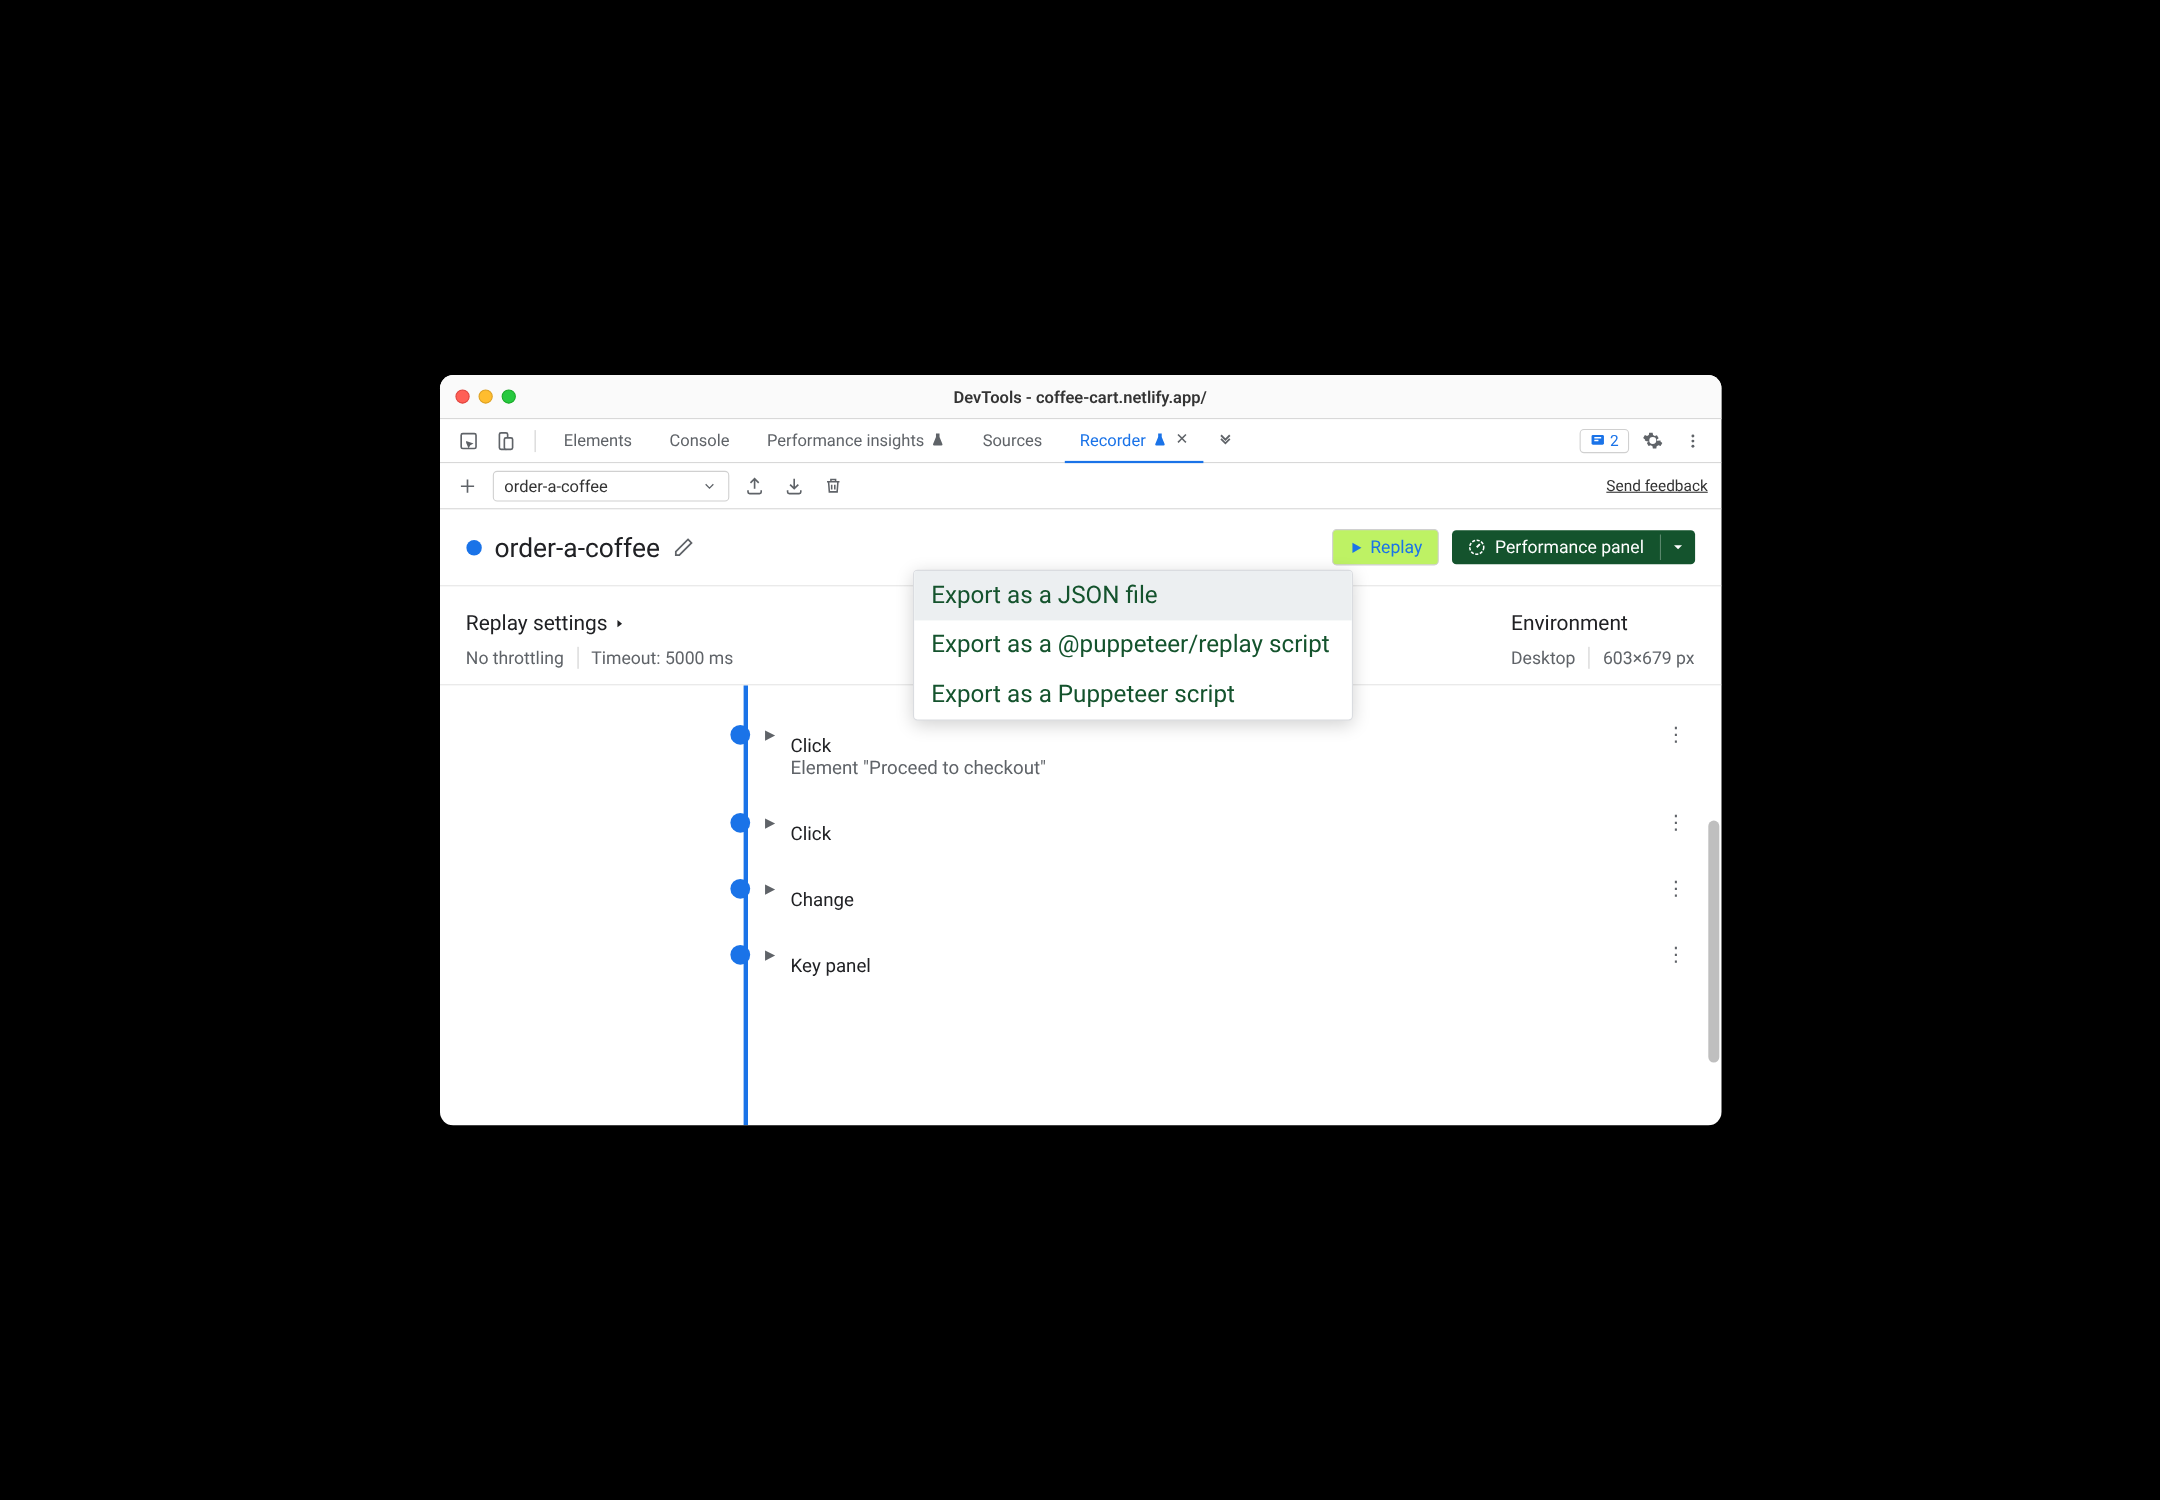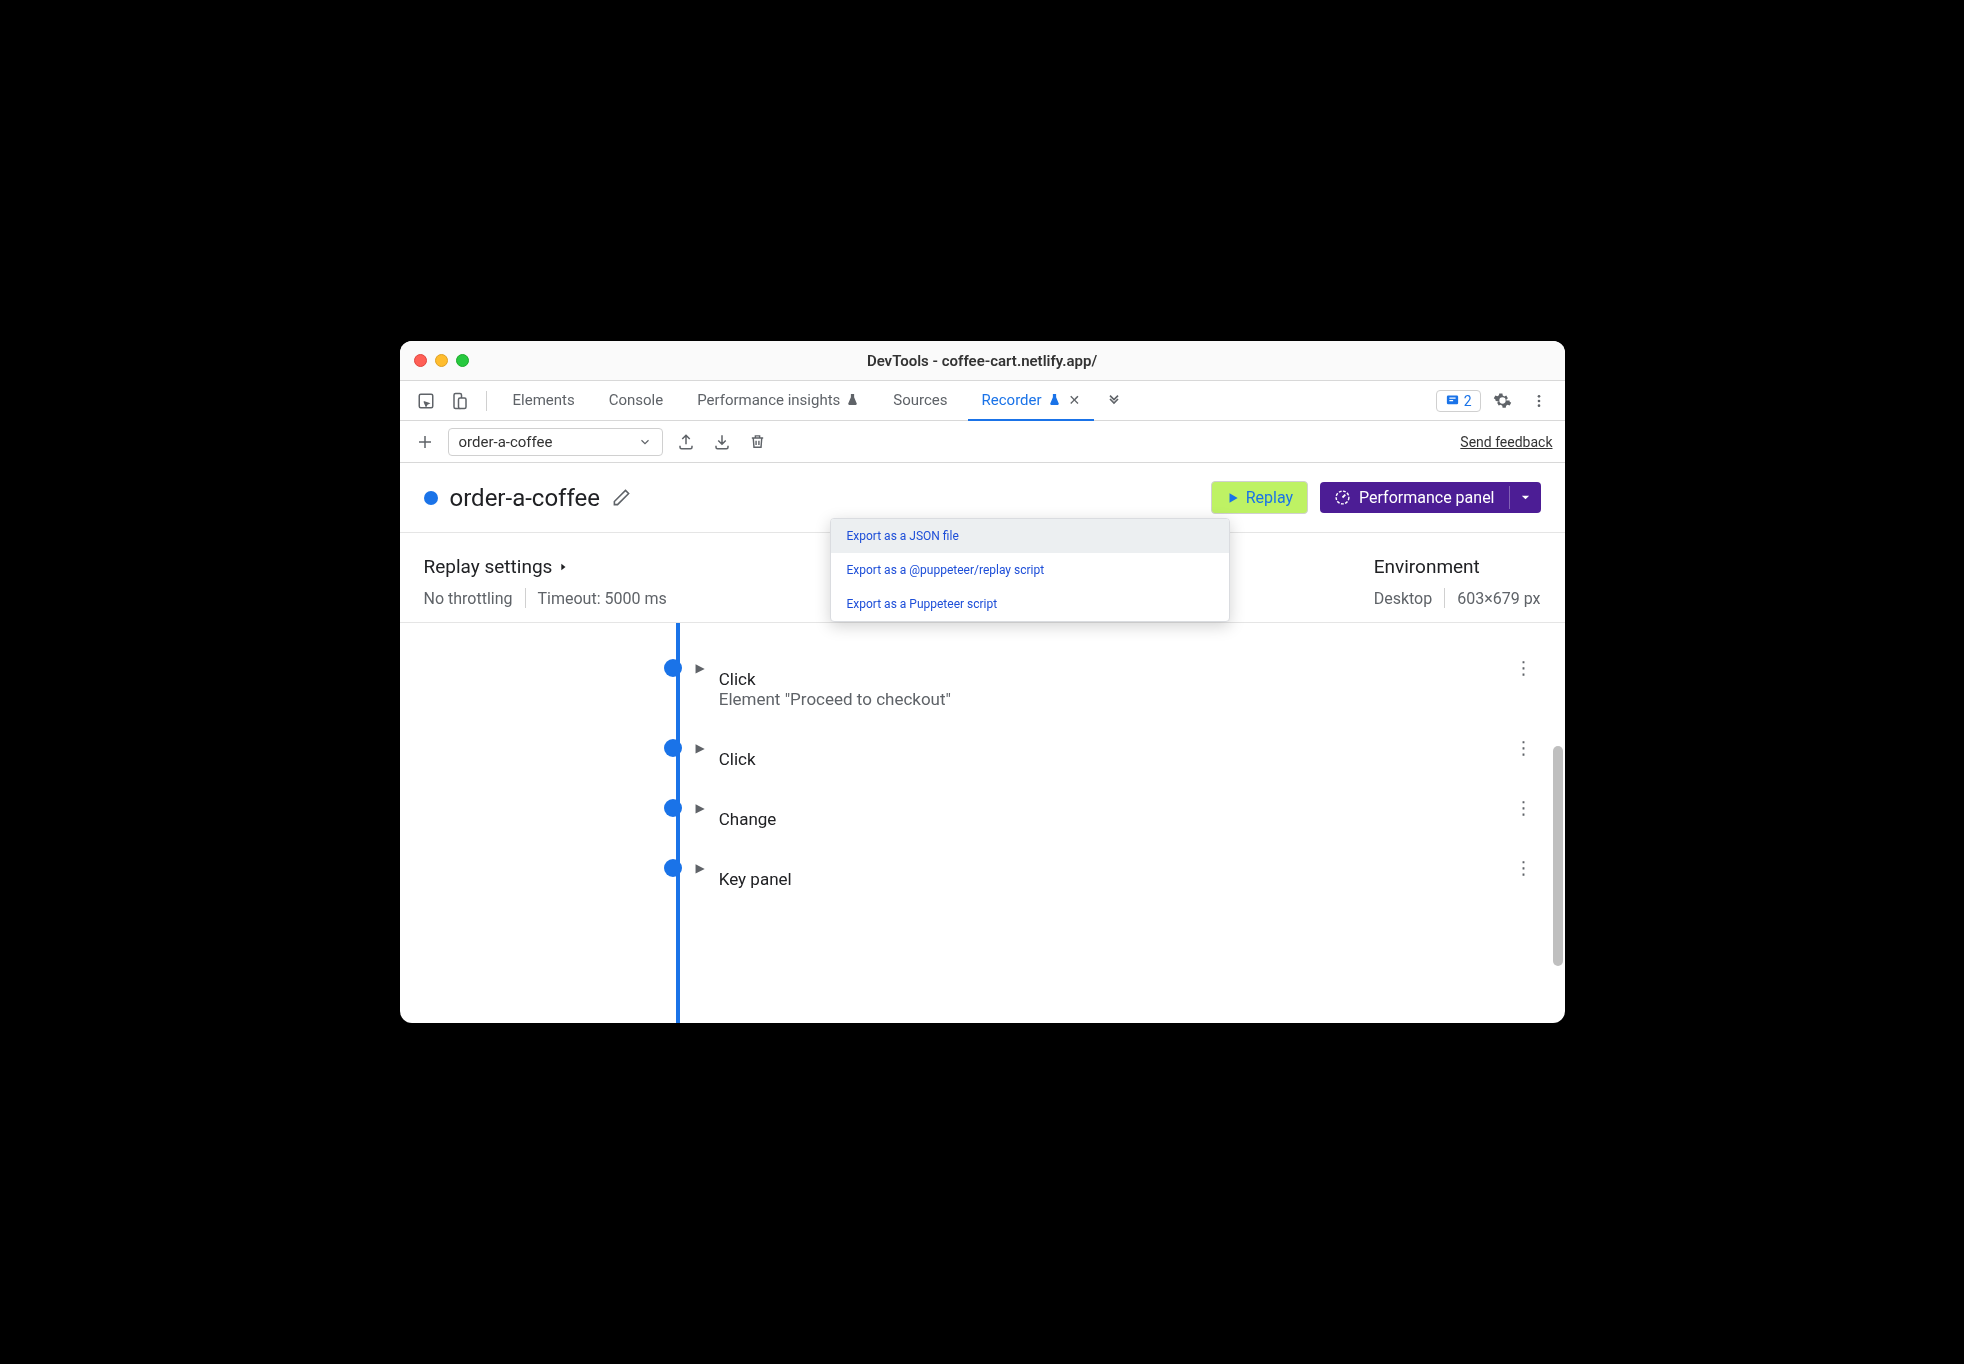--- a/index.html
+++ b/index.html
@@ -70,37 +70,37 @@
     .rec-dot { width: 14px; height: 14px; border-radius: 50%; background: #1a73e8; }
     .rec-title { font-size: 24px; color: #202124; }
     .rec-actions { margin-left: auto; display: flex; align-items: center; gap: 12px; }
     .replay-btn {
       border: 1px solid #d0d0d0; border-radius: 4px; padding: 6px 14px;
       color: #1a73e8; font-size: 16px; display: flex; align-items: center; gap: 6px;
       background: #bef264;
     }
     .perf-panel-btn {
       display: flex; align-items: center; border-radius: 4px; overflow: hidden;
-      background: #4c1d95; color: #fff;
+      background: #14532d; color: #fff;
     }
     .perf-main { padding: 6px 14px; display: flex; align-items: center; gap: 8px; font-size: 16px; }
     .perf-dd { padding: 6px 10px; border-left: 1px solid rgba(255,255,255,0.3); display: flex; align-items: center; }
 
     .export-menu {
       position: absolute;
       top: 177px; left: 430px;
       width: 400px;
       background: #fff;
       border: 1px solid #dadce0;
       border-radius: 4px;
       box-shadow: 0 4px 16px rgba(0,0,0,0.18);
       z-index: 10;
       overflow: hidden;
     }
-    .export-item { padding: 10px 16px; font-size: 12px; color: #1d4ed8; cursor: pointer; }
+    .export-item { padding: 10px 16px; font-size: 22px; color: #14532d; cursor: pointer; }
     .export-item.hover { background: #eceff1; }
 
     .settings-row {
       display: flex; align-items: flex-start; justify-content: space-between;
       padding: 22px 24px 14px; border-bottom: 1px solid #e5e5e5;
     }
     .settings-col { display: flex; flex-direction: column; gap: 10px; }
     .settings-title { font-size: 19px; color: #202124; display: flex; align-items: center; gap: 6px; }
     .settings-vals { display: flex; align-items: center; gap: 12px; font-size: 16px; color: #5f6368; }
     .vdiv { width: 1px; height: 20px; background: #d0d0d0; }

